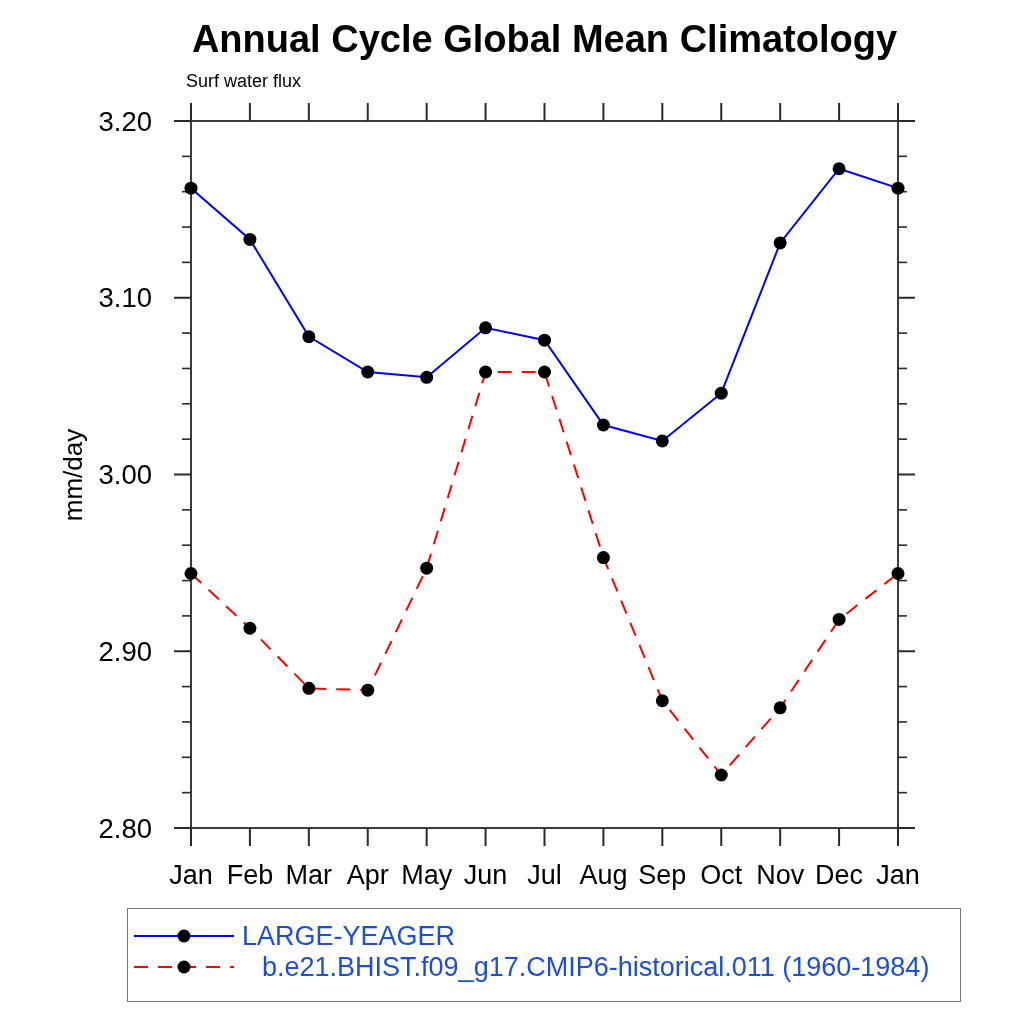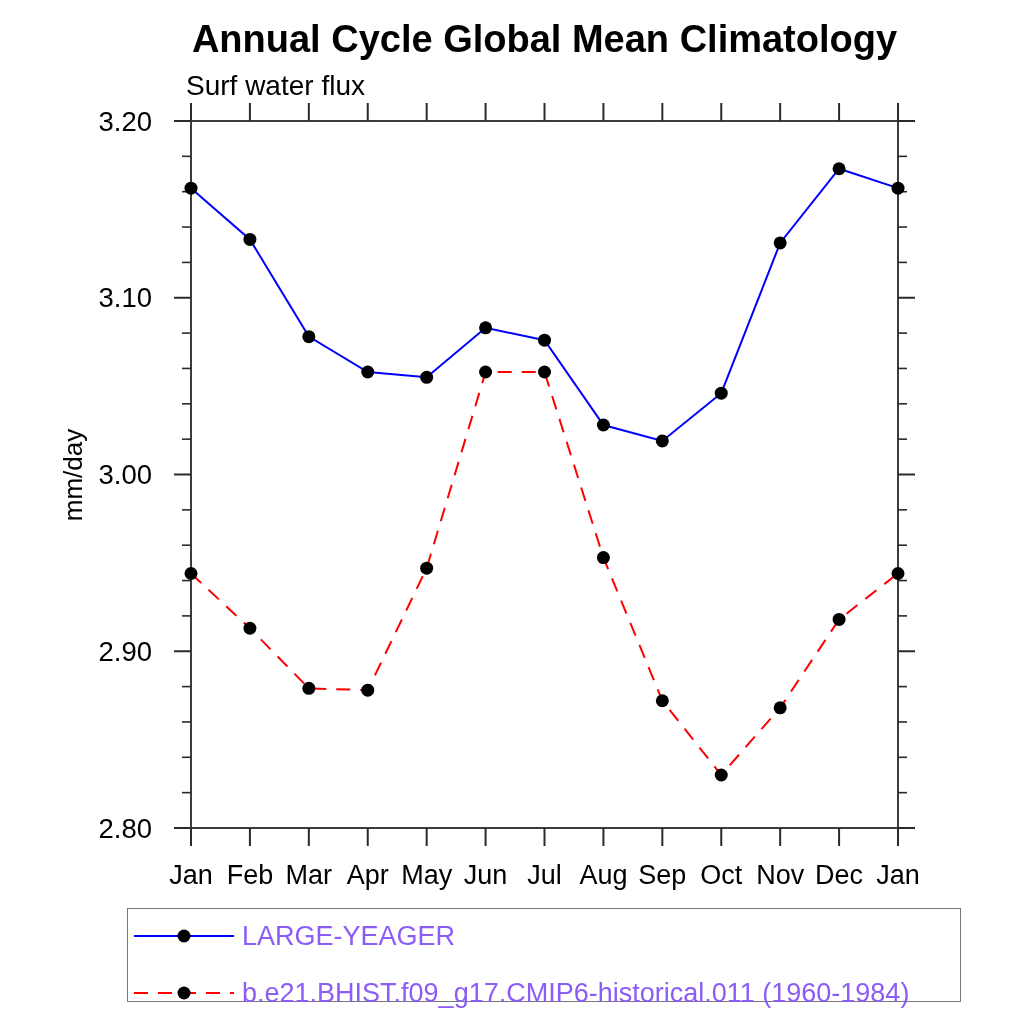--- a/index.html
+++ b/index.html
@@ -14,45 +14,45 @@
     position:absolute;
     left:191px;width:707px;top:20px;
     margin:0;
     font-size:38px;font-weight:bold;color:#000;
     text-align:center;line-height:1;
     letter-spacing:0px;
   }
   .chart-subtitle{
     position:absolute;
     left:186px;top:72px;
-    font-size:28px;color:#000;line-height:1;
+    font-size:18px;color:#000;line-height:1;
   }
   .y-axis-label{
     position:absolute;
     left:13px;top:461px;width:120px;height:28px;
     font-size:26px;color:#000;text-align:center;line-height:28px;
     transform:rotate(-90deg);
   }
   svg#plot{position:absolute;left:0;top:0;}
   .legend-box{
     position:absolute;
     left:127px;top:908px;width:834px;height:94px;
     border:1.5px solid #777;
     background:#ffffff;
     box-sizing:border-box;
   }
   .legend-row{
     position:absolute;left:4px;height:38px;
     display:flex;align-items:center;
   }
   .legend-row.row0{top:8px;}
-  .legend-row.row1{top:65px;}
+  .legend-row.row1{top:39px;gap:20px;}
   .legend-label{
     margin-left:6px;
-    font-size:27px;color:#8b5cf6;white-space:nowrap;
+    font-size:27px;color:#1d4ed8;white-space:nowrap;
   }
 </style>
 </head>
 <body>
 
 <div class="canvas">
 
   <h1 class="chart-title">Annual Cycle Global Mean Climatology</h1>
 
   <div class="chart-subtitle">Surf water flux</div>

